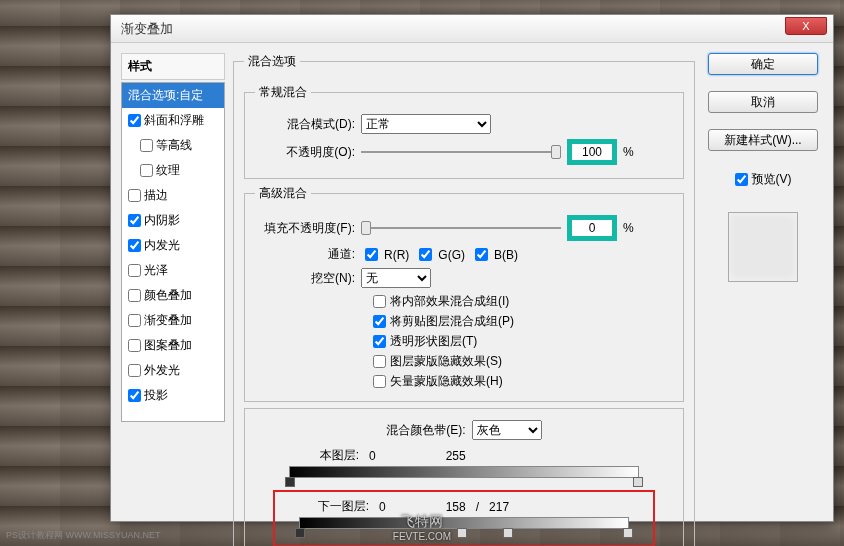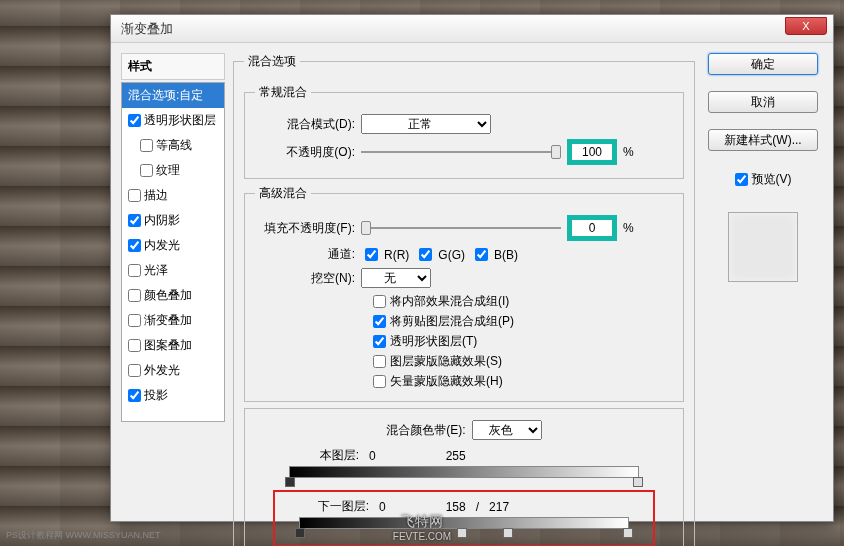--- a/index.html
+++ b/index.html
@@ -113,21 +113,20 @@
       gap: 6px;
     }
     .label {
       width: 100px;
       text-align: right;
       font-size: 12px;
     }
     select {
       font-size: 12px;
       height: 20px;
-      text-align: center;
     }
     .select-blend { width: 130px; }
     .select-knockout { width: 70px; }
     .select-band { width: 70px; }
     .slider-track {
       width: 200px;
       height: 14px;
       position: relative;
       display: flex;
       align-items: center;
@@ -259,21 +258,21 @@
   <div class="content">
 
     <div class="styles-panel">
       <div class="styles-header">样式</div>
       <div class="styles-list" id="styles-list">
           <div class="style-item selected">
             <span>混合选项:自定</span>
           </div>
           <div class="style-item">
             <input type="checkbox" checked="" style="">
-            <span>透明形状图层</span>
+            <span>斜面和浮雕</span>
           </div>
           <div class="style-item indented">
             <input type="checkbox" style="">
             <span>等高线</span>
           </div>
           <div class="style-item indented">
             <input type="checkbox" style="">
             <span>纹理</span>
           </div>
           <div class="style-item">

